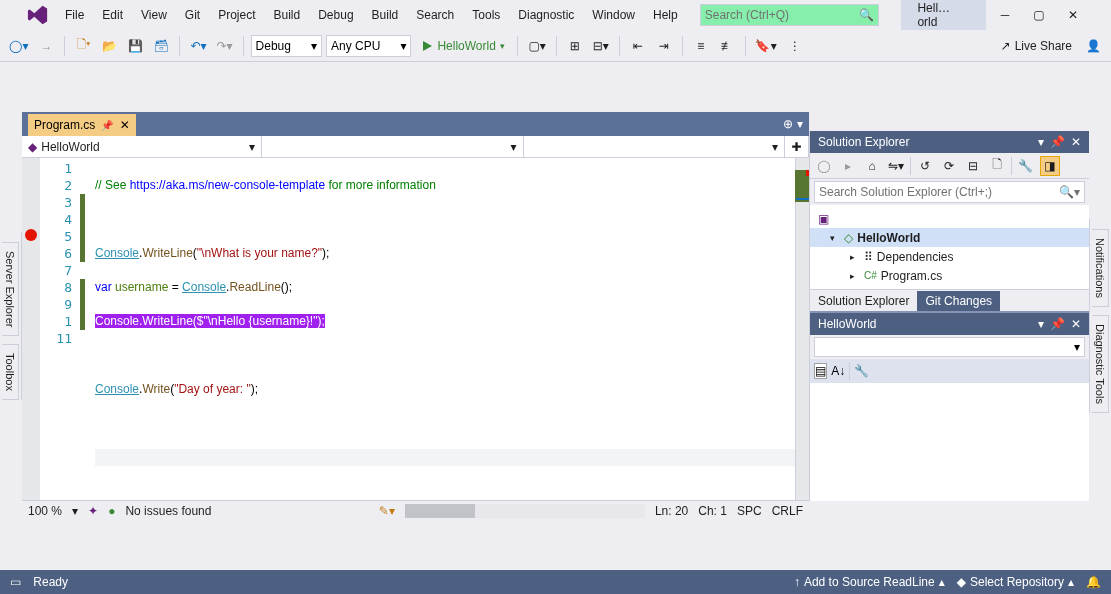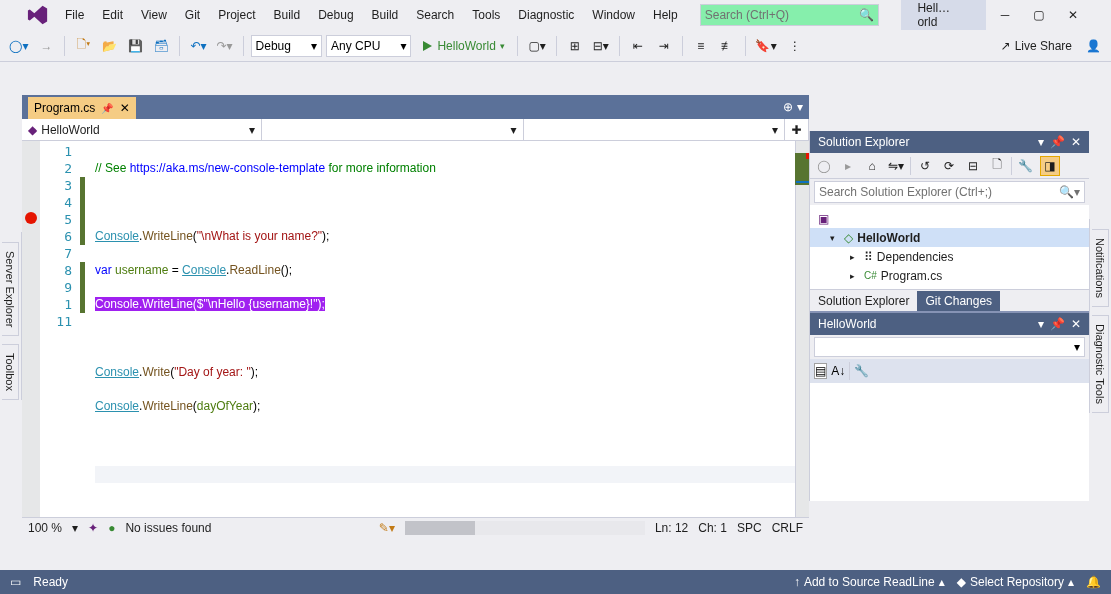--- a/index.html
+++ b/index.html
@@ -243,21 +243,20 @@
         <div class="mark" style="margin-top:17px;height:51px"></div>
       </div>
       <div class="code">
 <div class="line"><span class="comment"><span>// See </span><span class="link">https://aka.ms/new-console-template</span><span> for more information</span></span></div>
 <div class="line"></div>
 <div class="line"><span class="type">Console</span>.<span class="method">WriteLine</span>(<span class="str">"\nWhat is your name?"</span>);</div>
 <div class="line"><span class="kw">var</span> <span class="local">username</span> = <span class="type">Console</span>.<span class="method">ReadLine</span>();</div>
 <div class="line"><span class="sel">Console.WriteLine($"\nHello {username}!");</span></div>
 <div class="line"></div>
 <div class="line"><span class="type">Console</span>.<span class="method">Write</span>(<span class="str">"Day of year: "</span>);</div>
-<div class="line"><span class="type">Console</span>.<span class="method">WriteLine</span>(<span class="local">dayOfYear</span>);</div>
 <div class="line"></div>
 <div class="line current"></div>
       </div>
       <div class="over-scroll">
         <div class="over-mark" style="top:12px;height:32px"></div>
         <div style="position:absolute;top:12px;right:0;width:3px;height:6px;background:#e51400"></div>
         <div style="position:absolute;top:40px;left:0;right:0;height:2px;background:#0e70c0"></div>
       </div>
     </div>
 
@@ -265,21 +264,21 @@
       <span>100 %</span>
         <span>▾</span>
       <span style="color:#68217a">✦</span>
       <span style="color:#388a34">●</span>
       <span>No issues found</span>
       <span class="spacer"></span>
       <span style="color:#c27a15">✎▾</span>
       <div class="hscroll">
           <div class="thumb"></div>
         </div>
-      <span>Ln: 12</span>
+      <span>Ln: 20</span>
       <span>Ch: 1</span>
       <span>SPC</span>
       <span>CRLF</span>
     </div>
   </div>
 
   <div class="right-panels">
     <div class="panel-title">
       <span>Solution Explorer</span>
       <div class="pt-icons">

